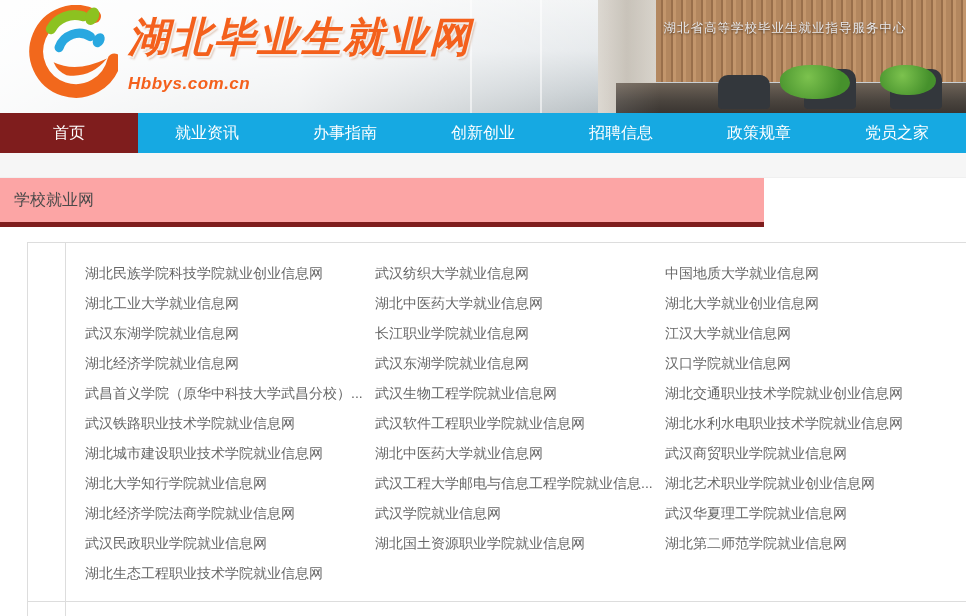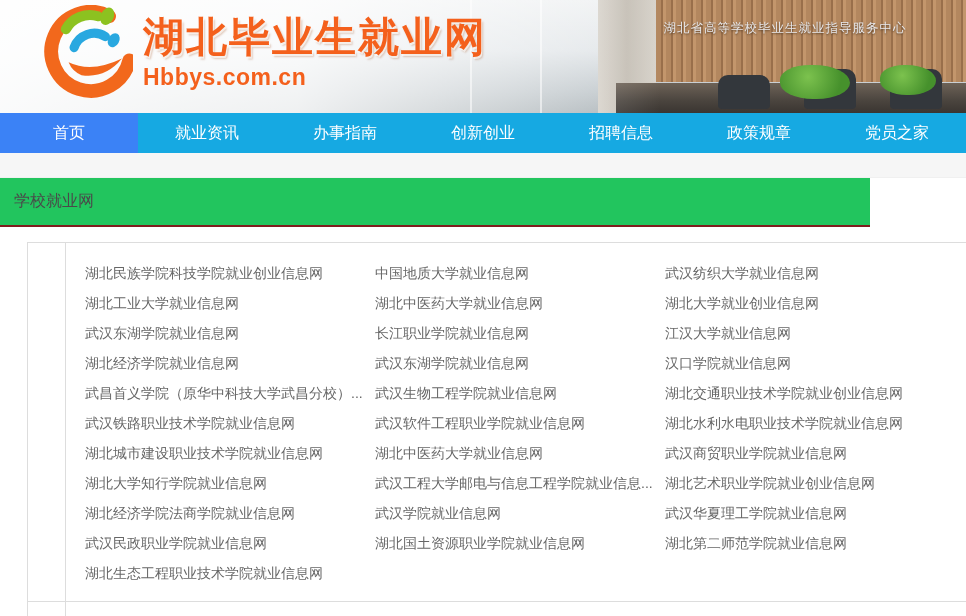--- a/index.html
+++ b/index.html
@@ -22,36 +22,36 @@
     background:#33373c; border-radius:10px 10px 4px 4px; }
   .photo-chair1{ right:24px; } .photo-chair2{ right:110px; } .photo-chair3{ right:196px; height:34px; }
   .photo-plant1,.photo-plant2 { position:absolute; background:radial-gradient(circle at 40% 35%,#7cc24e,#46912c 70%);
     border-radius:45% 55% 50% 50%; }
   .photo-plant1 { left:780px; bottom:14px; width:70px; height:34px; }
   .photo-plant2 { left:880px; bottom:18px; width:56px; height:30px; }
   .photo-glass { position:absolute; left:0; top:0; width:660px; height:113px;
     background:linear-gradient(90deg,rgba(255,255,255,.94) 0%,rgba(255,255,255,.80) 45%,rgba(255,255,255,.35) 78%,rgba(255,255,255,0) 100%); }
   .photo-glassline { position:absolute; top:0; height:113px; width:2px; background:rgba(255,255,255,.55); }
 
-  .logo { position:absolute; left:41px; top:5px; display:flex; align-items:flex-start; cursor:pointer; }
+  .logo { position:absolute; left:26px; top:5px; display:flex; align-items:flex-start; cursor:pointer;font-style:italic; }
   .logo-icon { width:92px; height:98px; }
   .logo-text { margin-left:10px; padding-top:8px; }
   .logo-title { font-size:41px; font-weight:bold; color:#f4601c; letter-spacing:2px;
     text-shadow:1px 2px 0 rgba(255,255,255,.65), 2px 3px 2px rgba(150,60,0,.25); line-height:1.2; }
-  .logo-domain { font-size:23px; font-weight:bold; color:#f4601c; margin-top:2px; letter-spacing:.5px; }
+  .logo-domain { font-size:17px; font-weight:bold; color:#f4601c; margin-top:12px; letter-spacing:.5px; }
 
   
   .nav { display:flex; width:966px; height:40px; background:#16a9e2; }
   .nav-item { flex:1; text-align:center; line-height:40px; color:#fff; font-size:16px;
     cursor:pointer; white-space:nowrap; }
-  .nav-item.active { background:#3b82f6; }
+  .nav-item.active { background:#7f1d1d; }
 
   
   .strip { width:966px; height:25px; background:#f6f6f6; border-bottom:1px solid #f0f0f0; }
-  .section-head { width:870px; height:49px; background:#22c55e; border-bottom:2px solid #7f1d1d;
+  .section-head { width:764px; height:49px; background:#fca5a5; border-bottom:5px solid #7f1d1d;
     display:flex; align-items:center; }
   .section-title { margin-left:14px; font-size:16px; color:#4a4a4a; }
   .gap { height:15px; background:#fff; }
 
   
   .panel { margin-left:27px; width:939px; border:1px solid #ddd; border-right:none; display:flex; background:#fff; }
   .panel-rail { width:38px; border-right:1px solid #ddd; }
   .panel-body { flex:1; padding:15px 8px 13px 19px; }
   .links-grid { display:grid; grid-template-columns:290px 290px 1fr; }
   .link-cell { height:30px; line-height:30px; font-size:14px; color:#666; white-space:nowrap;
@@ -107,22 +107,22 @@
 <div class="section-head">
   <div class="section-title">学校就业网</div>
 </div>
 <div class="gap"></div>
 
 <div class="panel">
   <div class="panel-rail"></div>
   <div class="panel-body">
     <div class="links-grid">
       <div class="link-cell">湖北民族学院科技学院就业创业信息网</div>
+      <div class="link-cell">武汉纺织大学就业信息网</div>
       <div class="link-cell">中国地质大学就业信息网</div>
-      <div class="link-cell">武汉纺织大学就业信息网</div>
       <div class="link-cell">湖北工业大学就业信息网</div>
       <div class="link-cell">湖北中医药大学就业信息网</div>
       <div class="link-cell">湖北大学就业创业信息网</div>
       <div class="link-cell">武汉东湖学院就业信息网</div>
       <div class="link-cell">长江职业学院就业信息网</div>
       <div class="link-cell">江汉大学就业信息网</div>
       <div class="link-cell">湖北经济学院就业信息网</div>
       <div class="link-cell">武汉东湖学院就业信息网</div>
       <div class="link-cell">汉口学院就业信息网</div>
       <div class="link-cell">武昌首义学院（原华中科技大学武昌分校）...</div>

